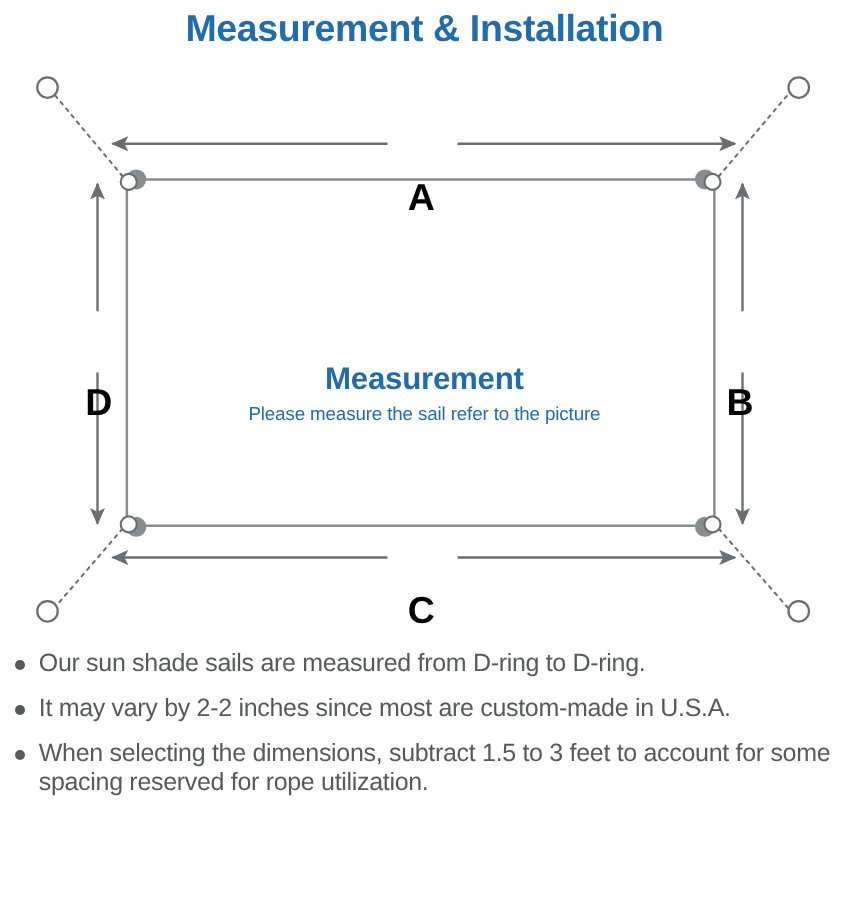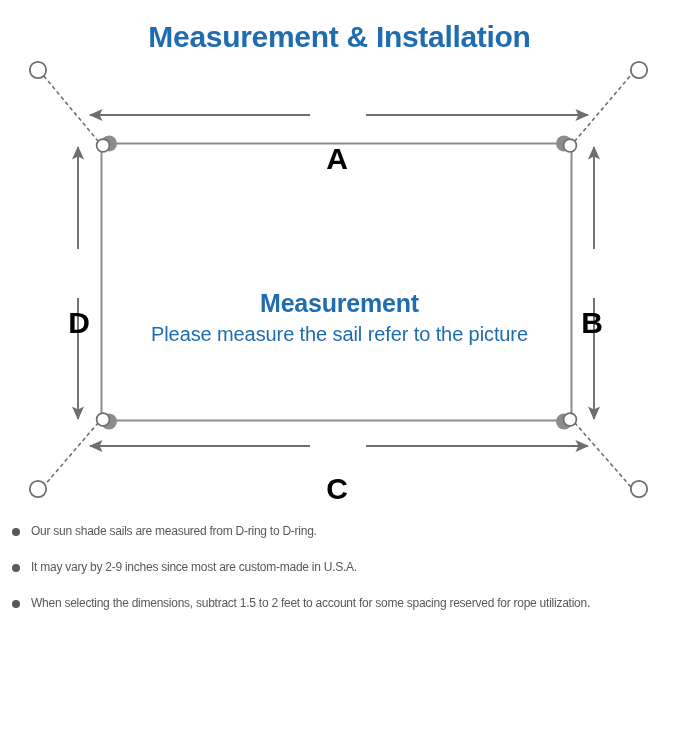--- a/index.html
+++ b/index.html
@@ -20,21 +20,21 @@
     position: absolute;
     left: 0;
     top: 0;
     width: 679px;
     text-align: center;
     font-size: 30px;
     font-weight: bold;
     color: #1f6cb0;
     letter-spacing: -0.3px;
     line-height: 40px;
-    padding-top: 17px;
+    padding-top: 4px;
     white-space: nowrap;
   }
 
   #diagram {
     position: absolute;
     left: 0;
     top: 46px;
     width: 679px;
     height: 466px;
   }
@@ -51,21 +51,21 @@
     white-space: nowrap;
   }
   #measurement-heading {
     top: 243px;
     font-size: 25px;
     font-weight: bold;
     letter-spacing: -0.2px;
   }
   #measurement-sub {
     top: 277px;
-    font-size: 20px;
+    font-size: 15px;
     font-weight: normal;
     letter-spacing: -0.1px;
   }
 
   .dim-letter {
     position: absolute;
     font-size: 30px;
     font-weight: bold;
     color: #000000;
     line-height: 1;
@@ -94,21 +94,21 @@
     flex: 0 0 auto;
     width: 8px;
     height: 8px;
     border-radius: 50%;
     background: #58595b;
     margin-top: 8px;
     margin-right: 11px;
   }
   .note-text {
     flex: 1 1 auto;
-    font-size: 12px;
+    font-size: 20px;
     line-height: 23px;
     color: #58595b;
     letter-spacing: -0.25px;
   }
 </style>
 </head>
 <body>
 
 <div id="page-title">Measurement &amp; Installation</div>
 
@@ -179,19 +179,19 @@
   <div class="center-label" id="measurement-sub">Please measure the sail refer to the picture</div>
 </div>
 
 <div id="notes">
   <div class="note-item">
     <span class="note-bullet"></span>
     <span class="note-text">Our sun shade sails are measured from D-ring to D-ring.</span>
   </div>
   <div class="note-item">
     <span class="note-bullet"></span>
-    <span class="note-text">It may vary by 2-9 inches since most are custom-made in U.S.A.</span>
+    <span class="note-text">It may vary by 2-2 inches since most are custom-made in U.S.A.</span>
   </div>
   <div class="note-item">
     <span class="note-bullet"></span>
-    <span class="note-text">When selecting the dimensions, subtract 1.5 to 2 feet to account for some spacing reserved for rope utilization.</span>
+    <span class="note-text">When selecting the dimensions, subtract 1.5 to 3 feet to account for some spacing reserved for rope utilization.</span>
   </div>
 </div>
 
 </body></html>

